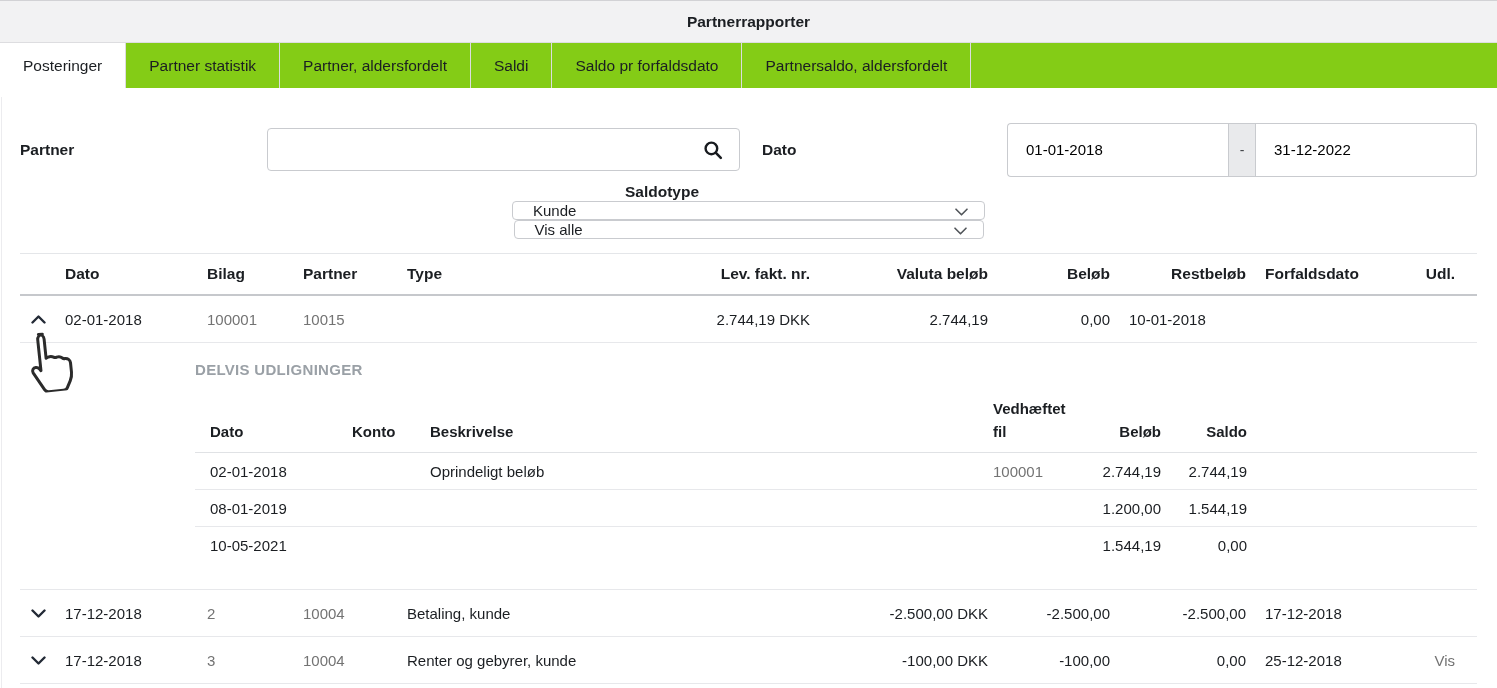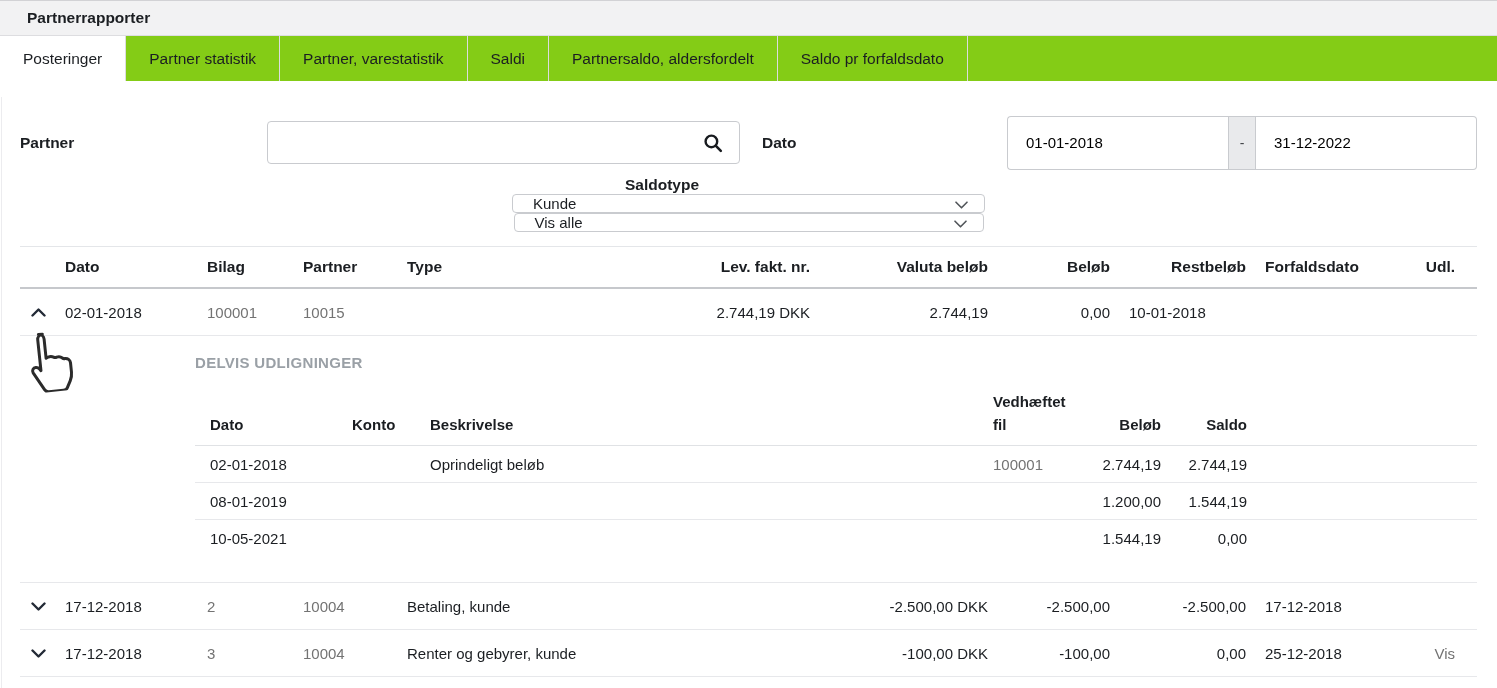--- a/index.html
+++ b/index.html
@@ -4,24 +4,24 @@
 <style>
   * { box-sizing: border-box; }
   html,body { margin:0; padding:0; }
   body {
     width:1497px; height:688px; overflow:hidden; position:relative;
     background:#fff; color:#1b1e22;
     font-family:"Liberation Sans", sans-serif; font-size:15px;
   }
   
   .titlebar {
-    height:36px; background:#f2f2f3;
+    height:43px; background:#f2f2f3;
     border-top:1px solid #d2d2d5; border-bottom:1px solid #dddde0;
     display:flex; align-items:center; padding:9px 27px;
-    font-weight:700; font-size:15.5px;
+    font-weight:700; font-size:15.5px;justify-content:center;
   }
   
   .tabs { height:45px; background:#84cc16; display:flex; }
   .tab {
     display:flex; align-items:center; padding:0 23px;
     font-size:15.5px; border-right:1px solid #dcdcdf; white-space:nowrap;
     cursor:pointer;
   }
   .tab.active { background:#fff; }
   
@@ -107,30 +107,30 @@
 </div>
 
 <div class="tabs">
   <div class="tab active">
       <span>Posteringer</span>
     </div>
   <div class="tab">
       <span>Partner statistik</span>
     </div>
   <div class="tab">
-      <span>Partner, varestatistik</span>
+      <span>Partner, aldersfordelt</span>
     </div>
   <div class="tab">
       <span>Saldi</span>
     </div>
   <div class="tab">
+      <span>Saldo pr forfaldsdato</span>
+    </div>
+  <div class="tab">
       <span>Partnersaldo, aldersfordelt</span>
-    </div>
-  <div class="tab">
-      <span>Saldo pr forfaldsdato</span>
     </div>
 </div>
 
 <div class="filters">
   <div class="frow">
     <div class="flabel">Partner</div>
     <div class="searchbox">
       <input type="text" value="" style="">
       <span class="sicon">
         <svg width="20" height="20" viewBox="0 0 20 20">

